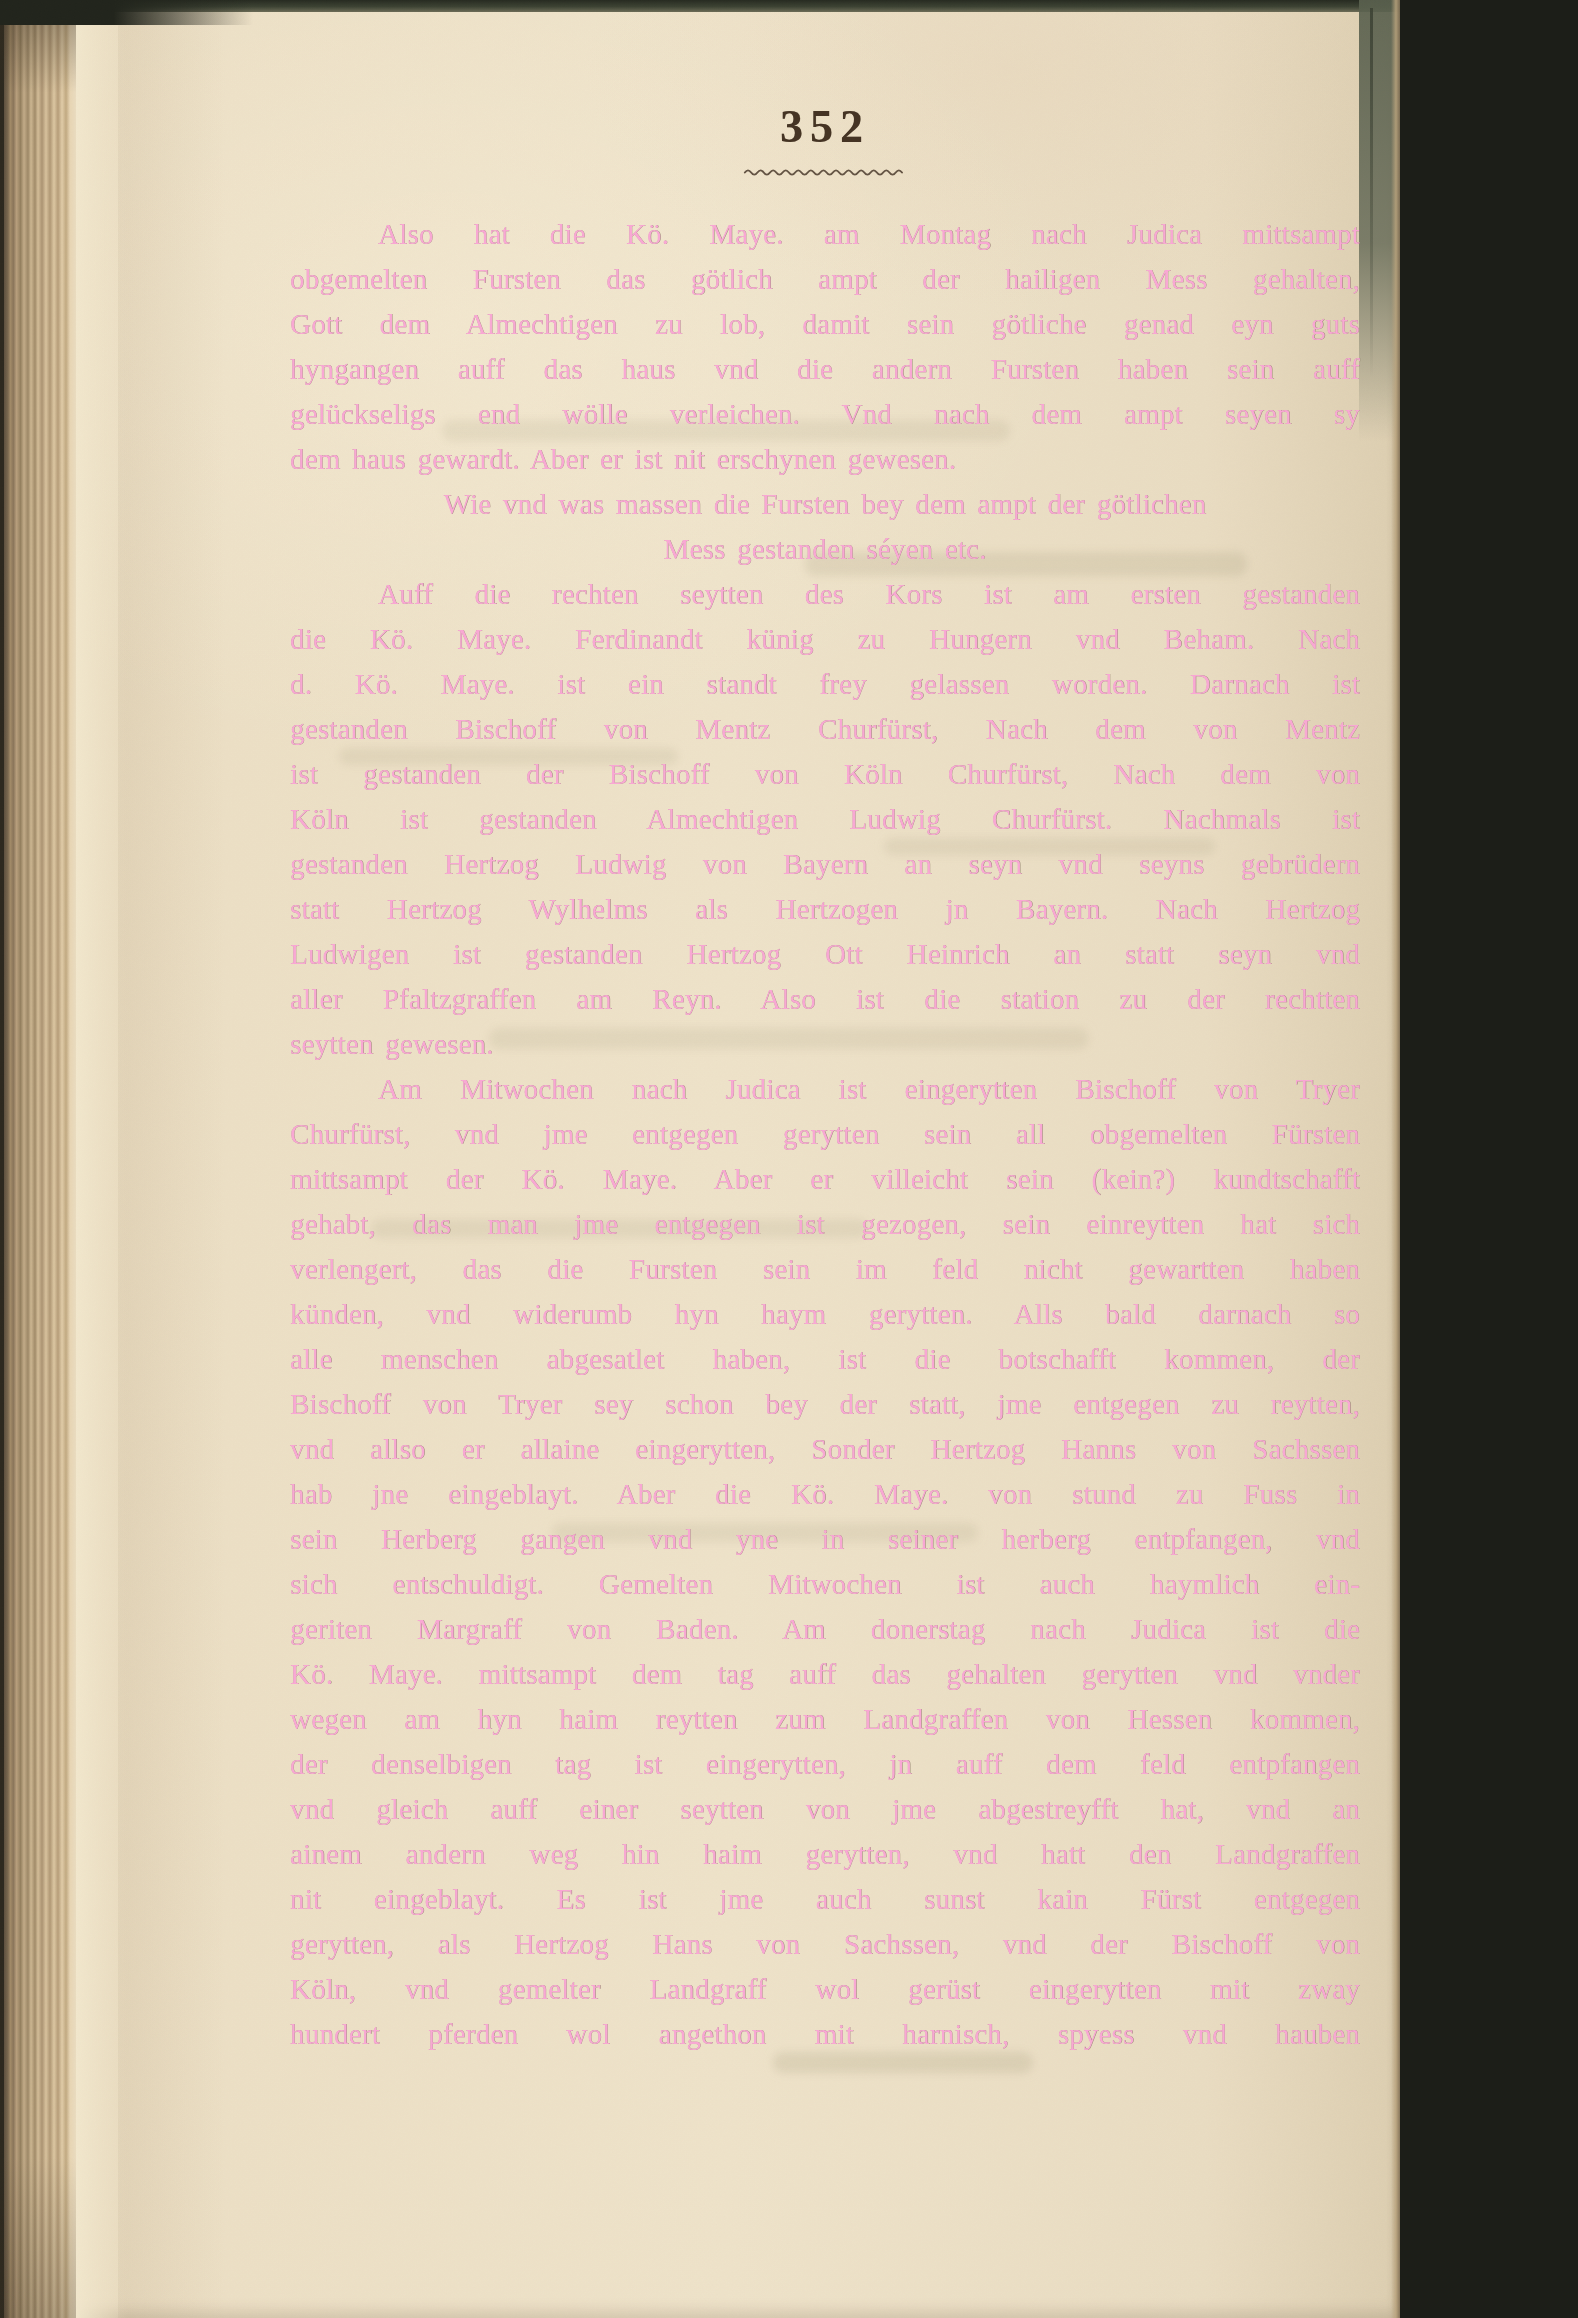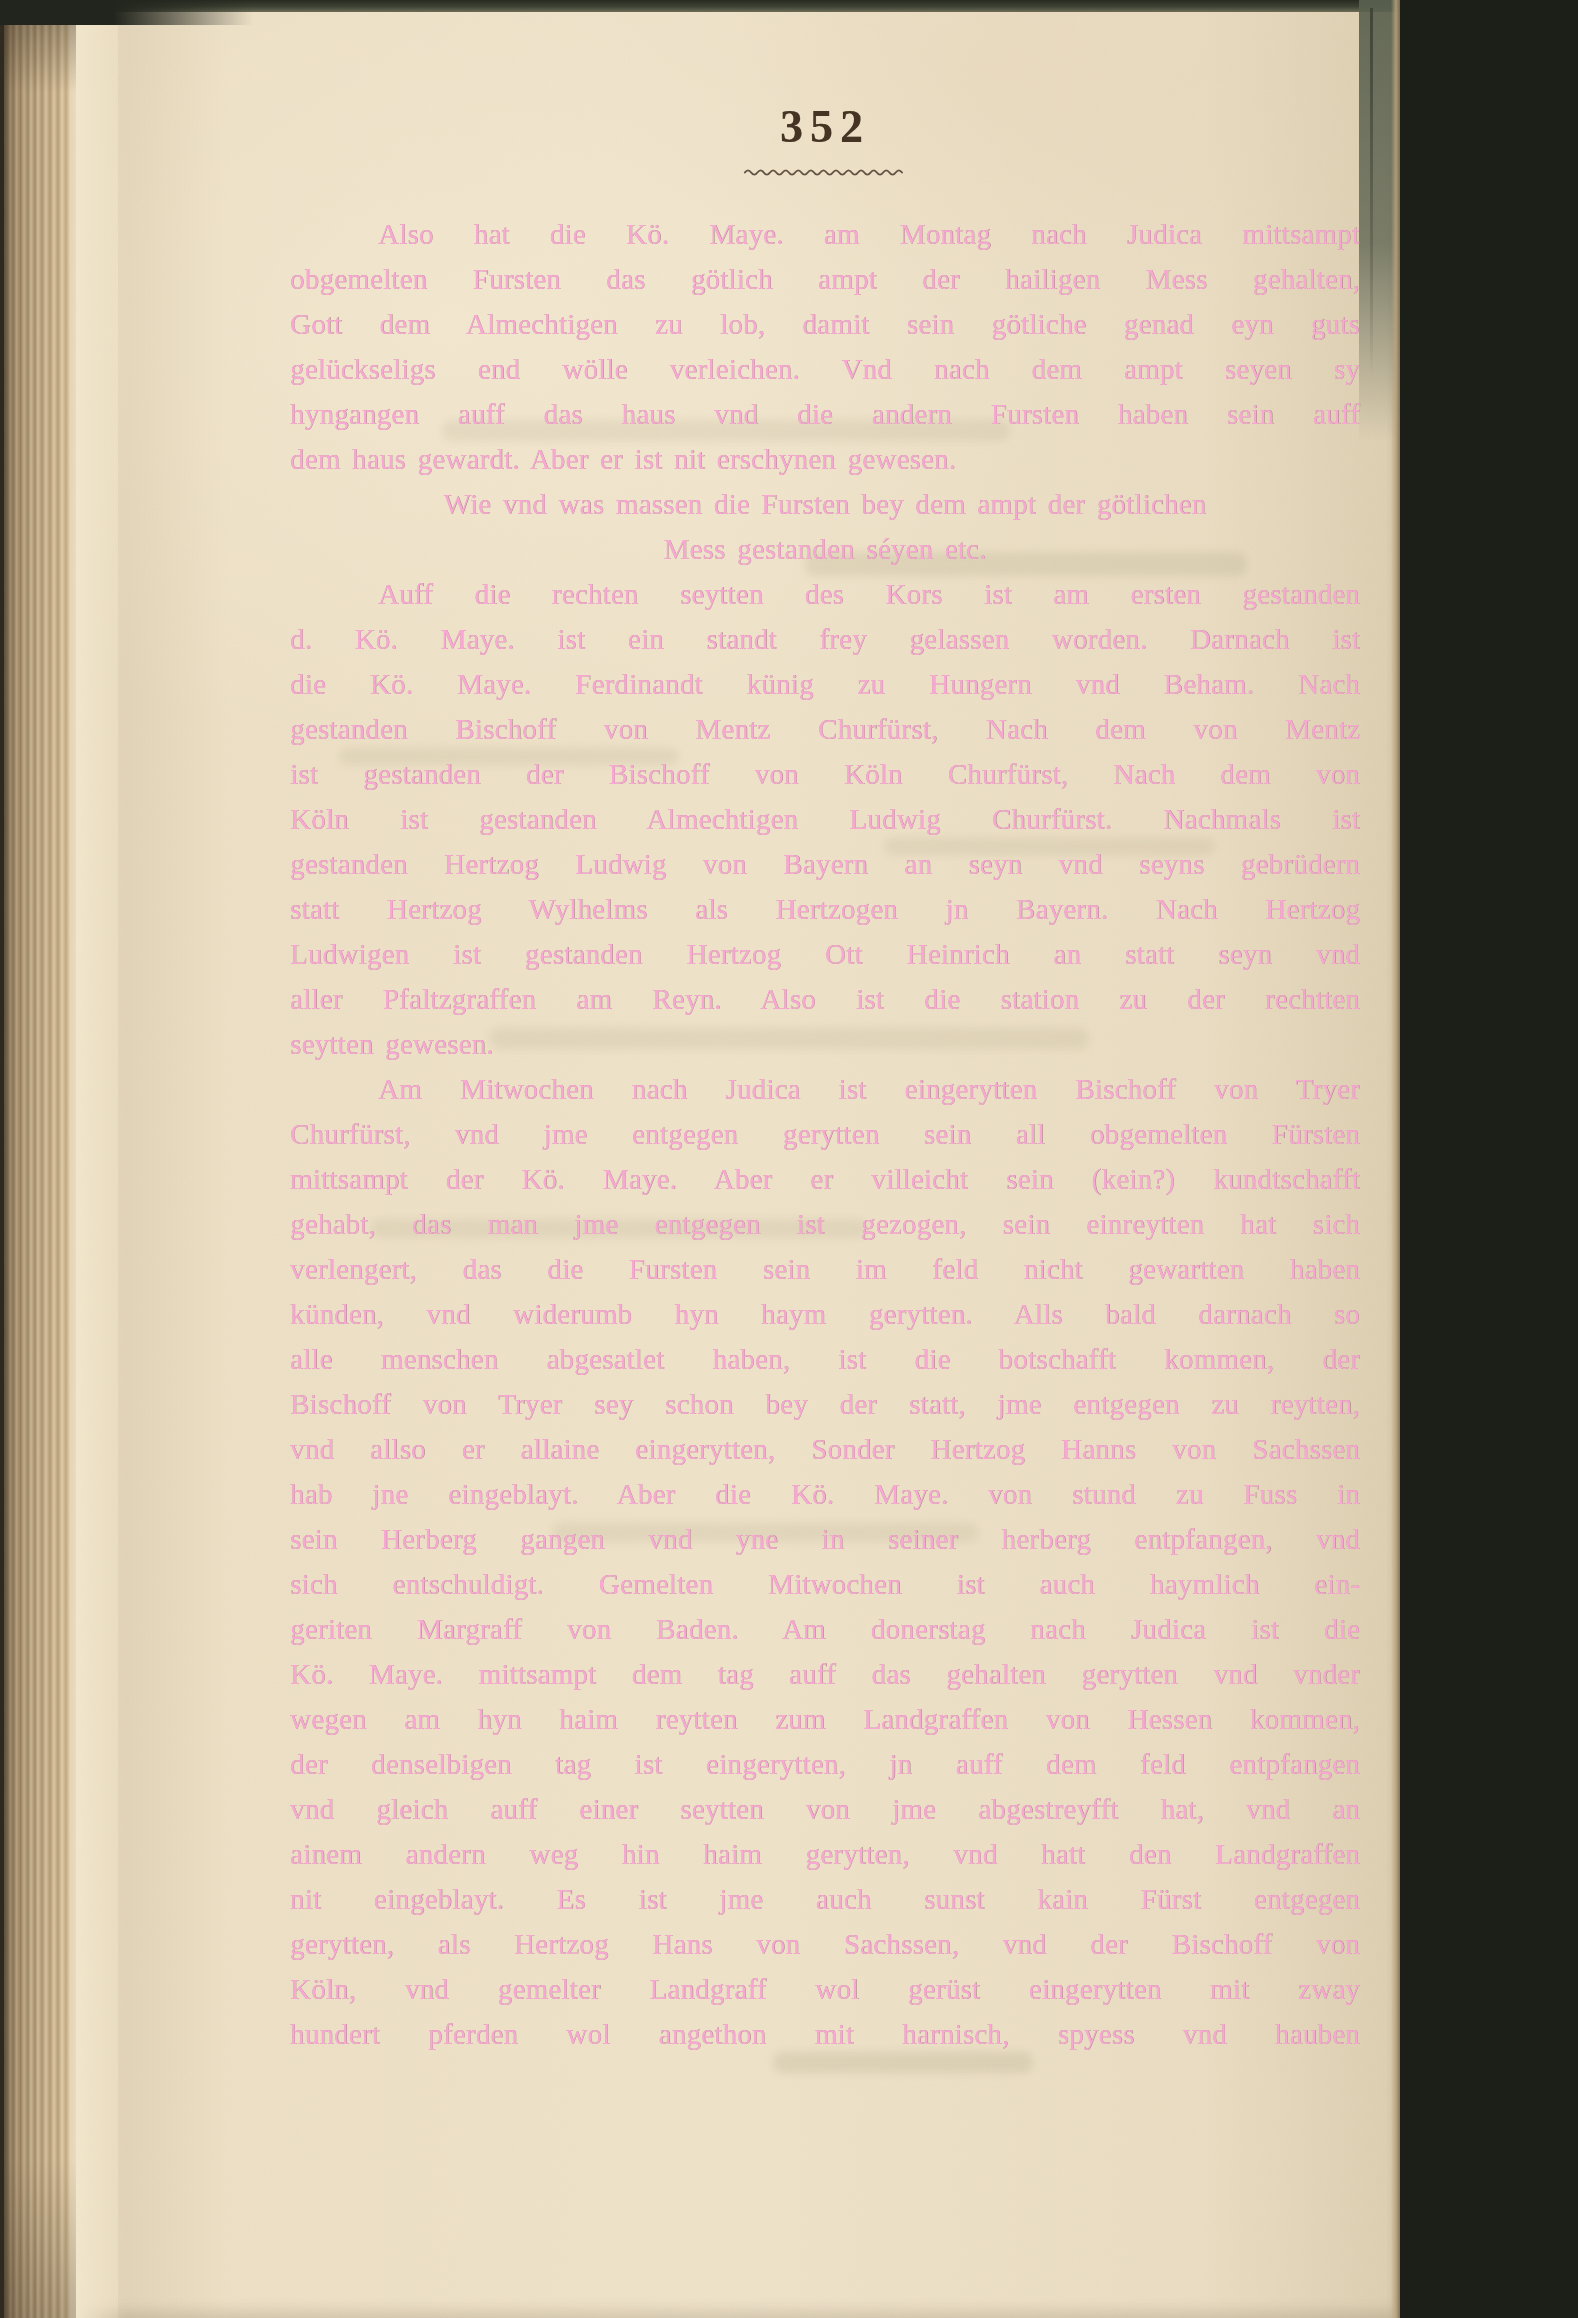--- a/index.html
+++ b/index.html
@@ -142,28 +142,28 @@
     <svg width="164" height="11" viewBox="0 0 208 14">
       <path d="M2 7 Q6 1.5 10 7 T18 7 T26 7 T34 7 T42 7 T50 7 T58 7 T66 7 T74 7 T82 7 T90 7 T98 7 T106 7 T114 7 T122 7 T130 7 T138 7 T146 7 T154 7 T162 7 T170 7 T178 7 T186 7 T194 7 T202 7" fill="none" stroke="#4a392b" stroke-width="2.4" stroke-linecap="round" opacity=".85"></path>
     </svg>
   </div>
 
   <div class="text-block">
 
   <div class="line indent">Also hat die Kö. Maye. am Montag nach Judica mittsampt</div>
       <div class="line">obgemelten Fursten das götlich ampt der hailigen Mess gehalten,</div>
       <div class="line">Gott dem Almechtigen zu lob, damit sein götliche genad eyn guts</div>
+      <div class="line">hyngangen auff das haus vnd die andern Fursten haben sein auff</div>
       <div class="line">gelückseligs end wölle verleichen. Vnd nach dem ampt seyen sy</div>
-      <div class="line">hyngangen auff das haus vnd die andern Fursten haben sein auff</div>
       <div class="line end">dem haus gewardt. Aber er ist nit erschynen gewesen.</div>
       <div class="line center">Wie vnd was massen die Fursten bey dem ampt der götlichen</div>
       <div class="line center">Mess gestanden séyen etc.</div>
       <div class="line indent">Auff die rechten seytten des Kors ist am ersten gestanden</div>
+      <div class="line">die Kö. Maye. Ferdinandt künig zu Hungern vnd Beham. Nach</div>
       <div class="line">d. Kö. Maye. ist ein standt frey gelassen worden. Darnach ist</div>
-      <div class="line">die Kö. Maye. Ferdinandt künig zu Hungern vnd Beham. Nach</div>
       <div class="line">gestanden Bischoff von Mentz Churfürst, Nach dem von Mentz</div>
       <div class="line">ist gestanden der Bischoff von Köln Churfürst, Nach dem von</div>
       <div class="line">Köln ist gestanden Almechtigen Ludwig Churfürst. Nachmals ist</div>
       <div class="line">gestanden Hertzog Ludwig von Bayern an seyn vnd seyns gebrüdern</div>
       <div class="line">statt Hertzog Wylhelms als Hertzogen jn Bayern. Nach Hertzog</div>
       <div class="line">Ludwigen ist gestanden Hertzog Ott Heinrich an statt seyn vnd</div>
       <div class="line">aller Pfaltzgraffen am Reyn. Also ist die station zu der rechtten</div>
       <div class="line end">seytten gewesen.</div>
       <div class="line indent">Am Mitwochen nach Judica ist eingerytten Bischoff von Tryer</div>
       <div class="line">Churfürst, vnd jme entgegen gerytten sein all obgemelten Fürsten</div>

